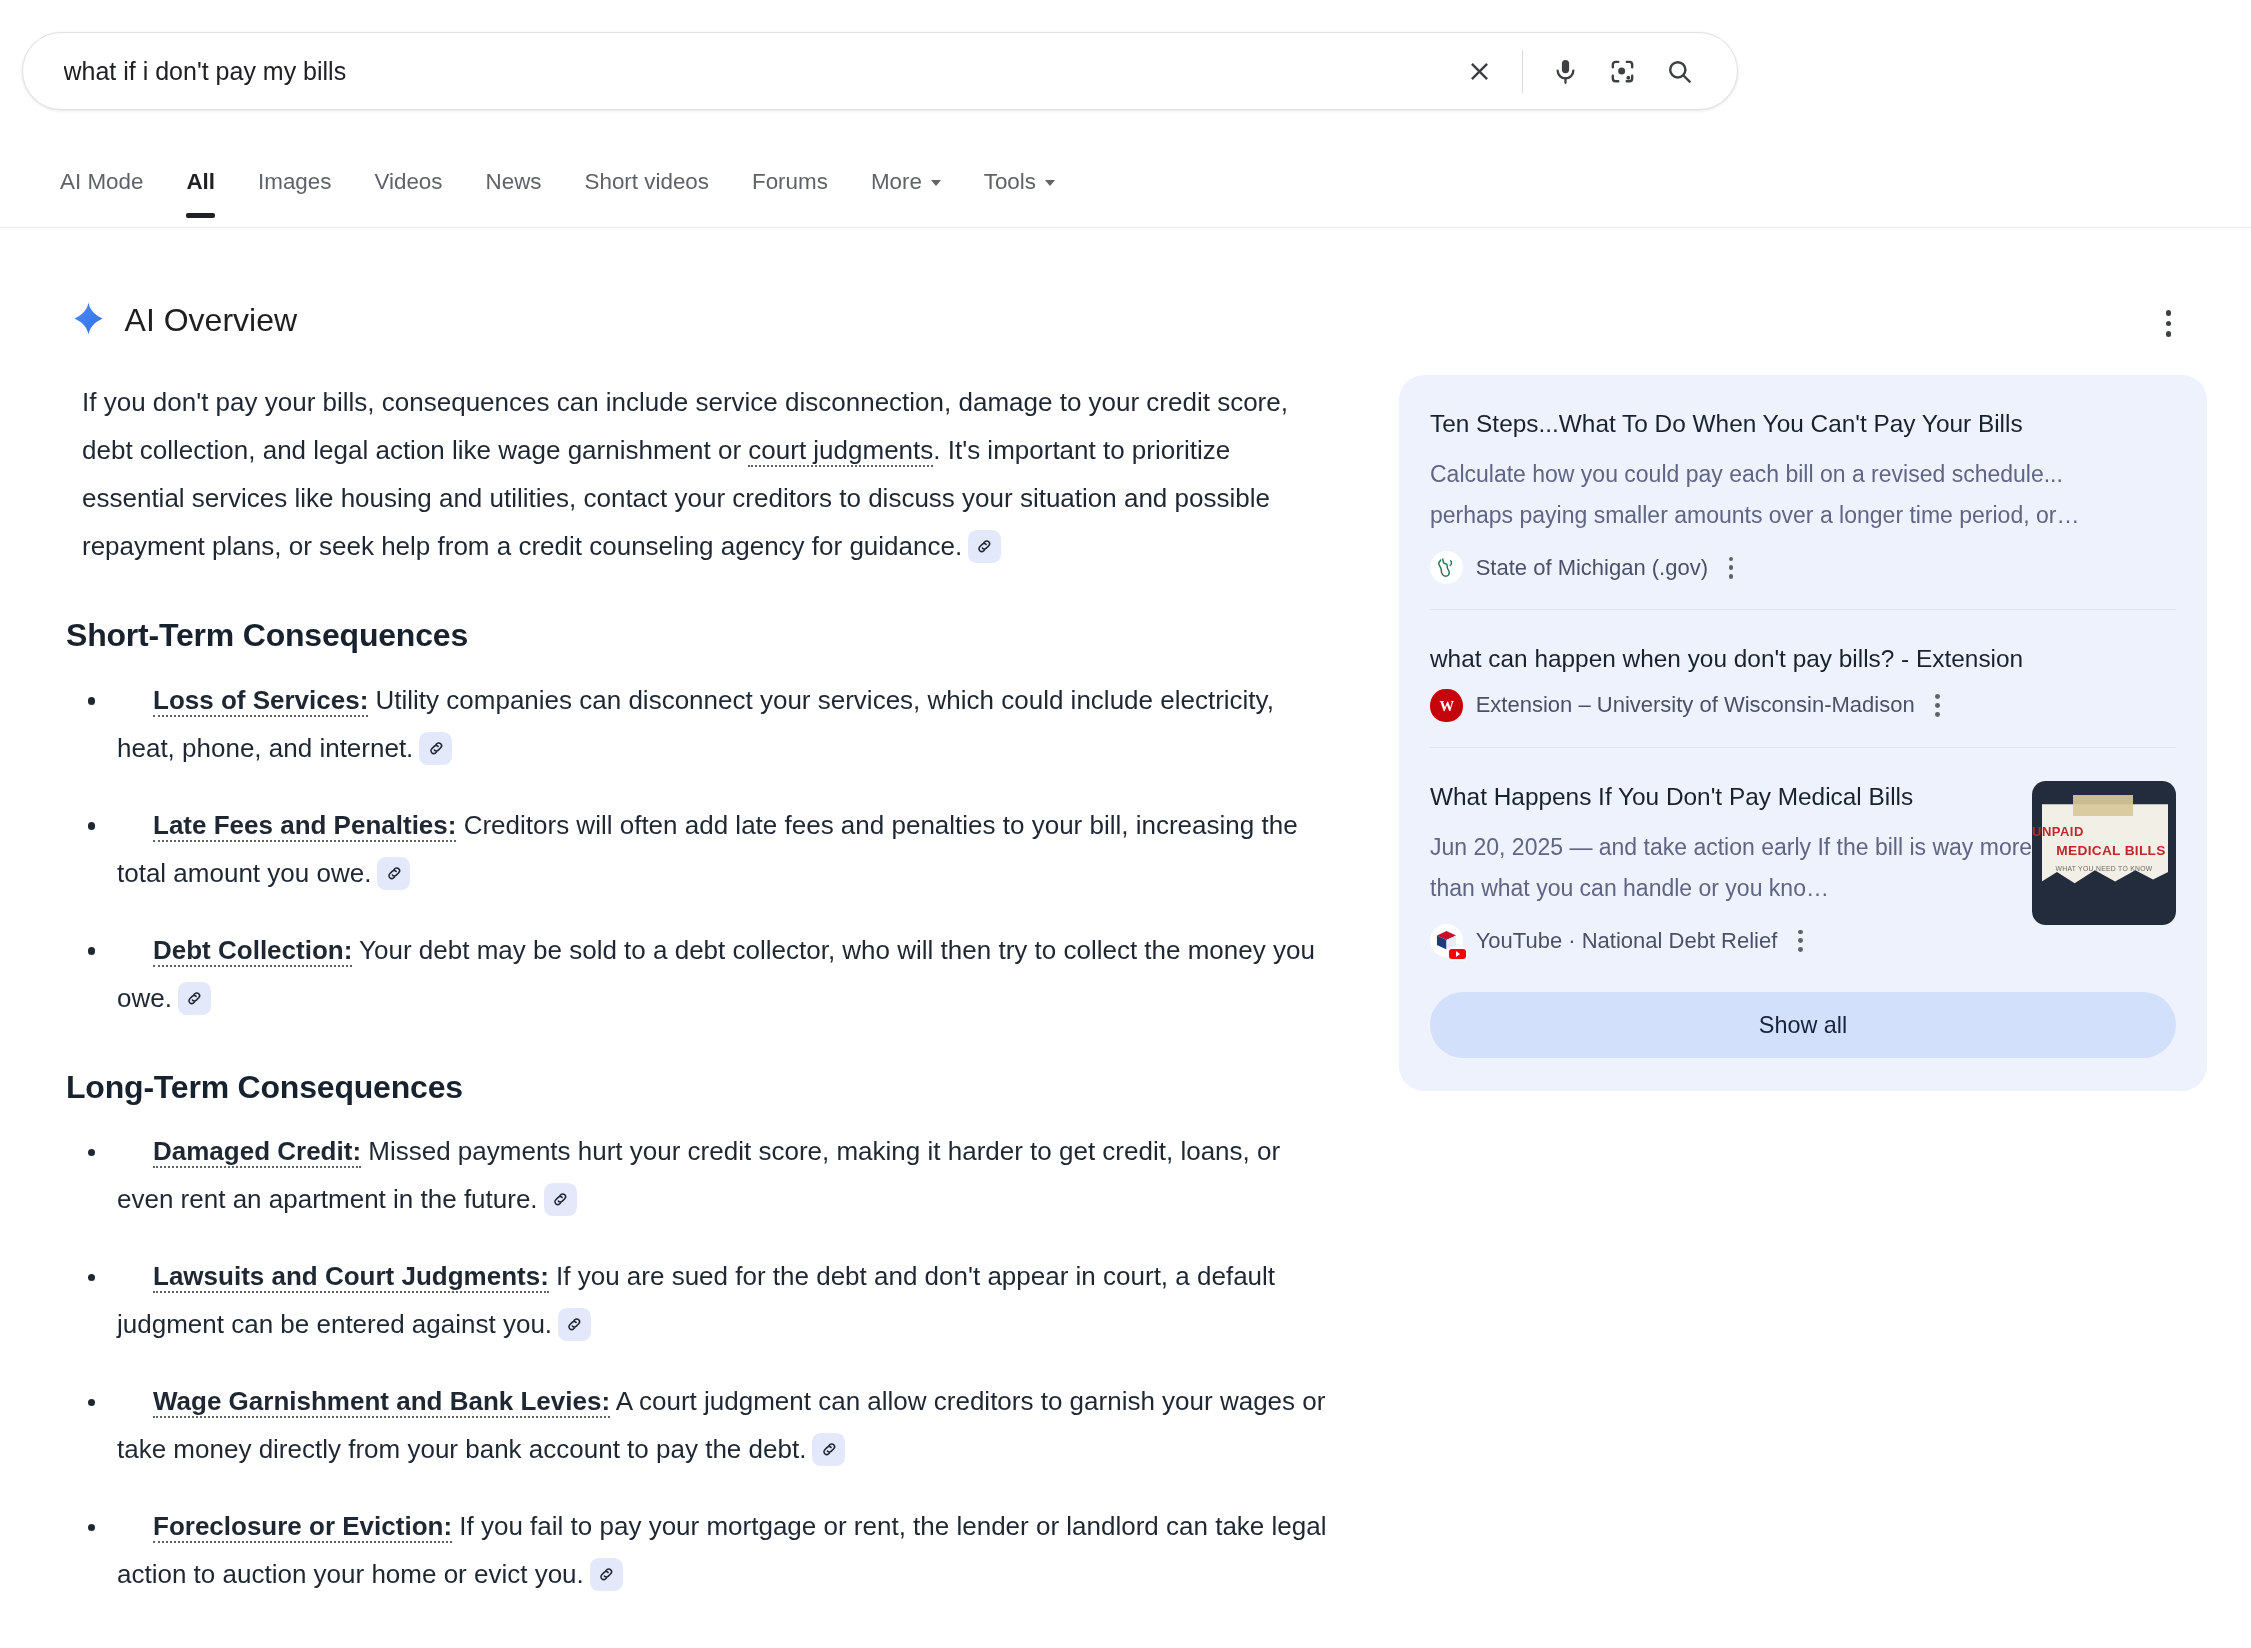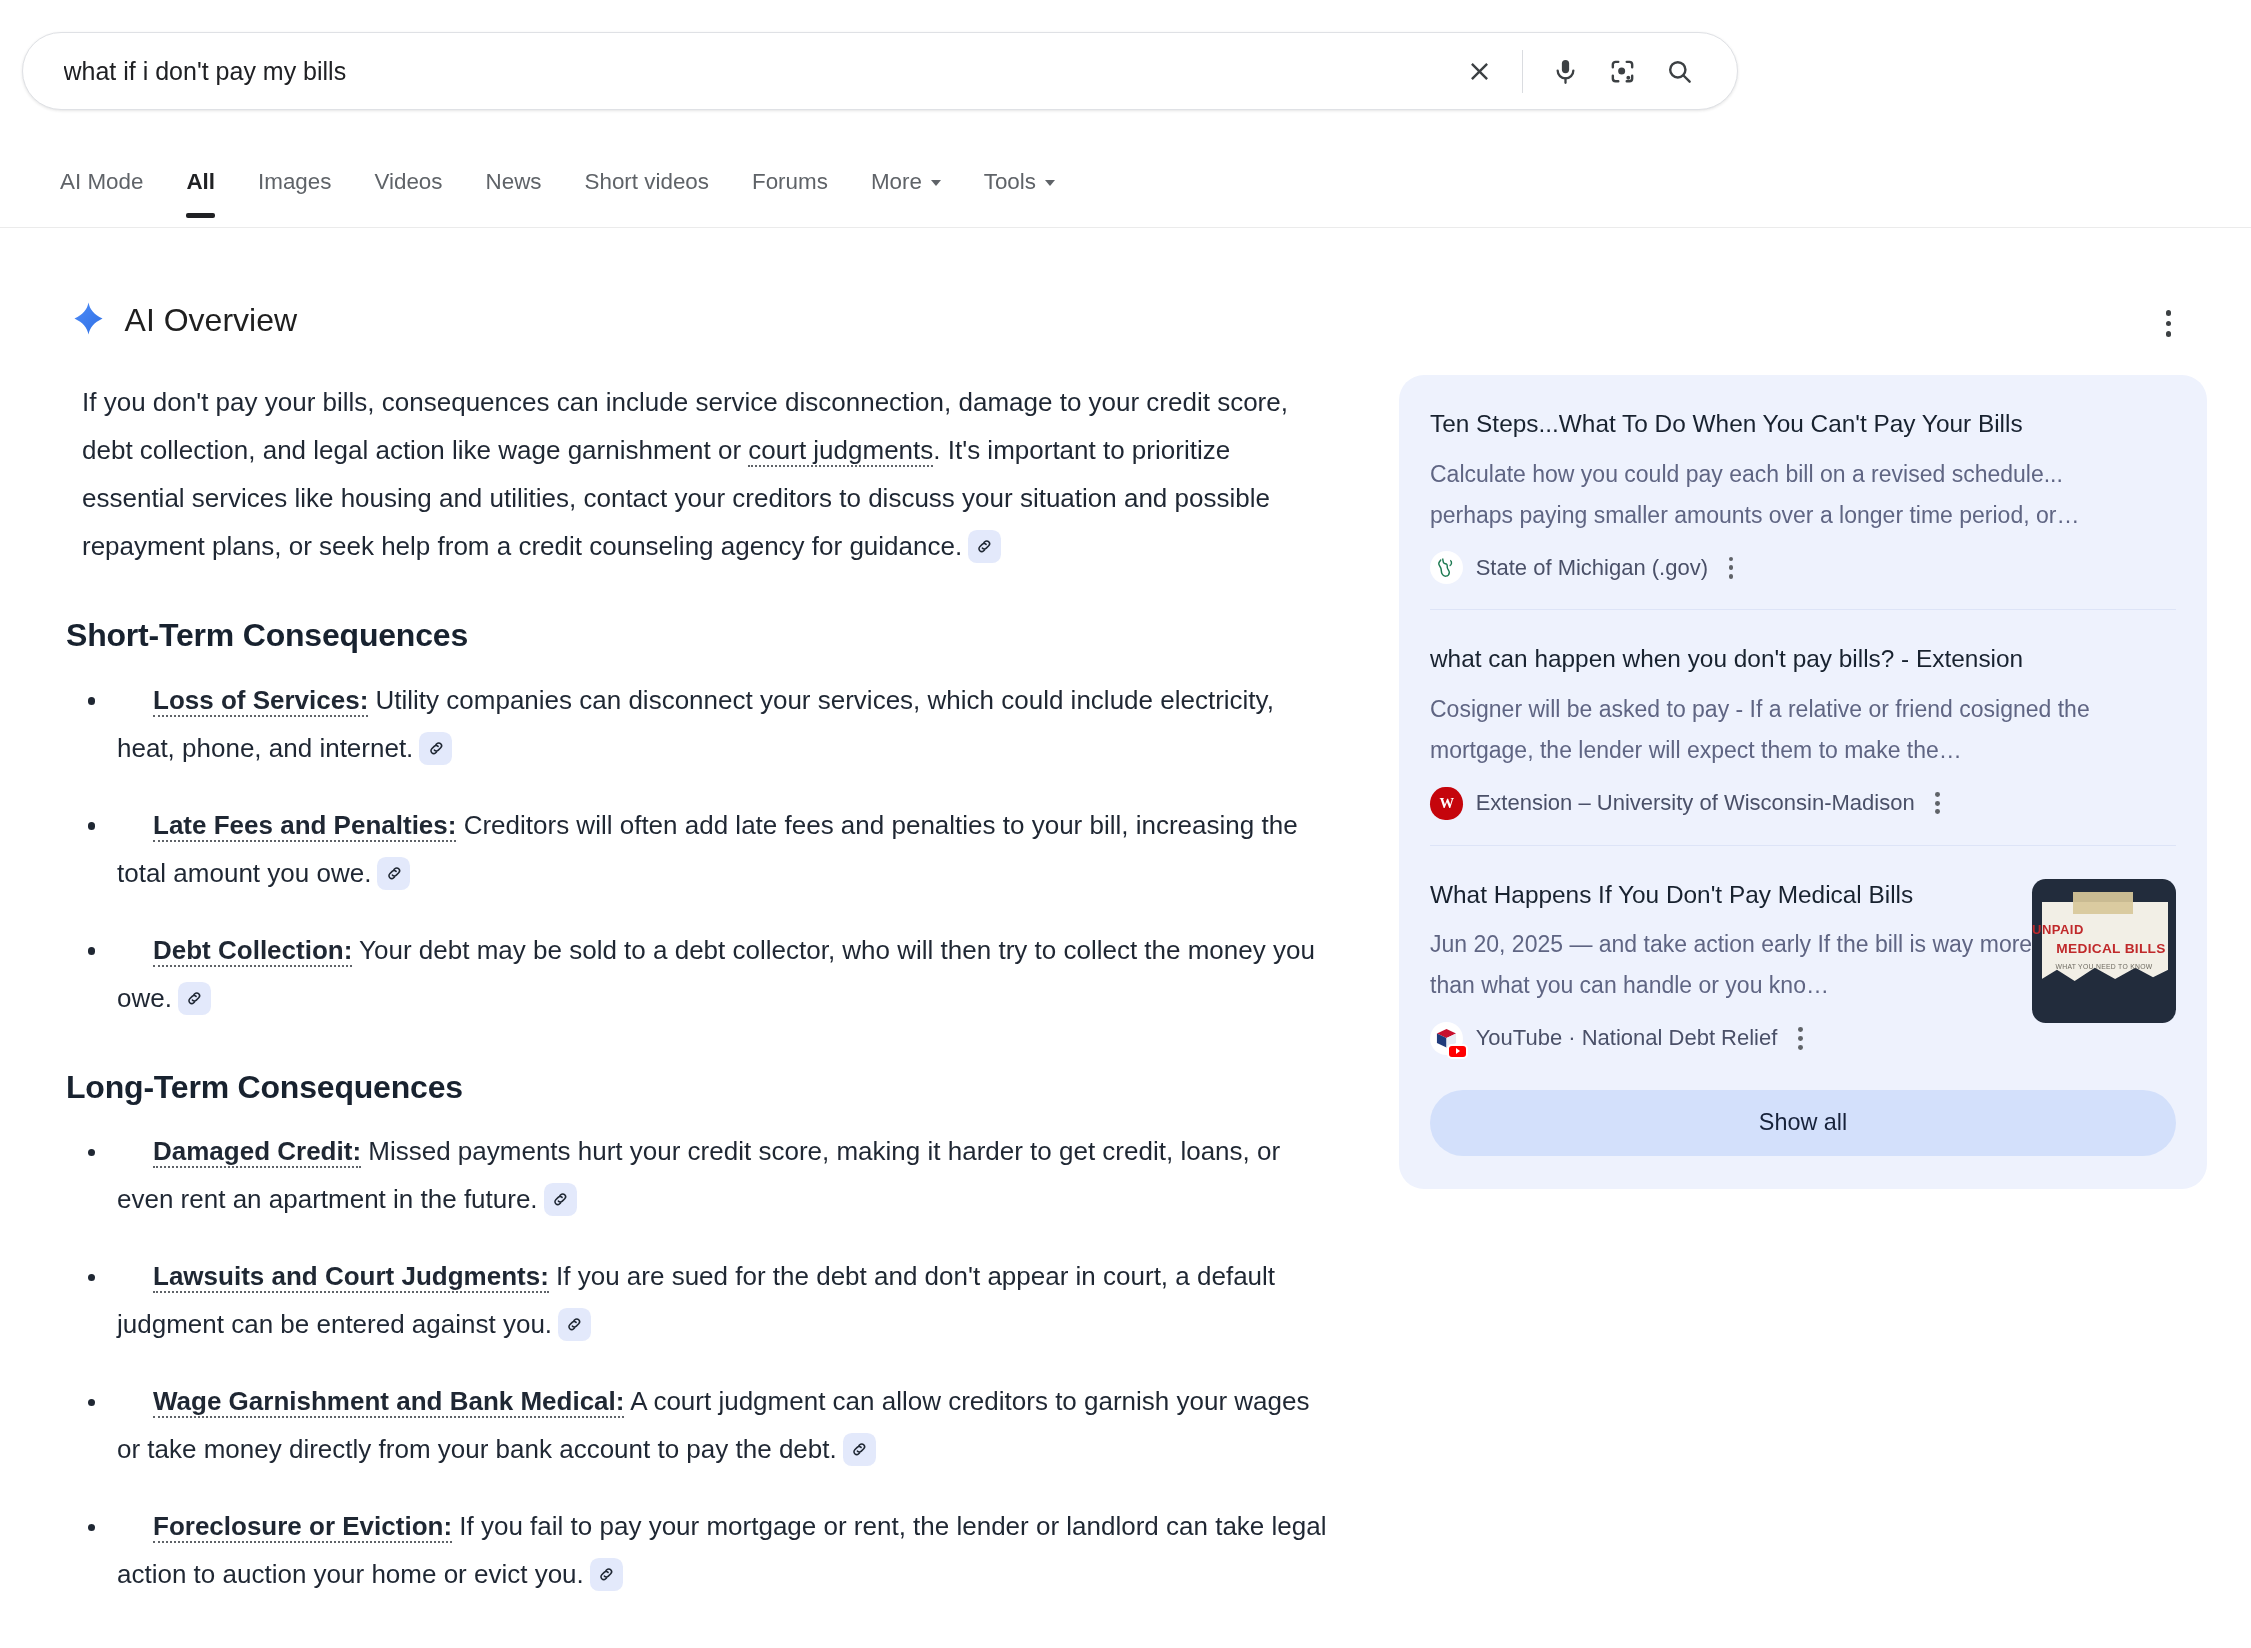--- a/index.html
+++ b/index.html
@@ -307,21 +307,21 @@
     </li>
     <li>
       <span class="blabel">Lawsuits and Court Judgments:</span><span> If you are sued for the debt and don't appear in court, a default judgment can be entered against you.</span><span class="chip">
         <svg width="18.5" height="18.5" viewBox="0 0 24 24" fill="none" stroke="#1f2733" stroke-width="2" stroke-linecap="round">
             <path d="M9.6 14.4a3.6 3.6 0 0 0 5.1 0l3.1-3.1a3.6 3.6 0 0 0-5.1-5.1l-1.1 1.1"></path>
             <path d="M14.4 9.6a3.6 3.6 0 0 0-5.1 0l-3.1 3.1a3.6 3.6 0 0 0 5.1 5.1l1.1-1.1"></path>
           </svg>
         </span>
     </li>
     <li>
-      <span class="blabel">Wage Garnishment and Bank Medical:</span><span> A court judgment can allow creditors to garnish your wages or take money directly from your bank account to pay the debt.</span><span class="chip">
+      <span class="blabel">Wage Garnishment and Bank Levies:</span><span> A court judgment can allow creditors to garnish your wages or take money directly from your bank account to pay the debt.</span><span class="chip">
         <svg width="18.5" height="18.5" viewBox="0 0 24 24" fill="none" stroke="#1f2733" stroke-width="2" stroke-linecap="round">
             <path d="M9.6 14.4a3.6 3.6 0 0 0 5.1 0l3.1-3.1a3.6 3.6 0 0 0-5.1-5.1l-1.1 1.1"></path>
             <path d="M14.4 9.6a3.6 3.6 0 0 0-5.1 0l-3.1 3.1a3.6 3.6 0 0 0 5.1 5.1l1.1-1.1"></path>
           </svg>
         </span>
     </li>
     <li>
       <span class="blabel">Foreclosure or Eviction:</span><span> If you fail to pay your mortgage or rent, the lender or landlord can take legal action to auction your home or evict you.</span><span class="chip">
         <svg width="18.5" height="18.5" viewBox="0 0 24 24" fill="none" stroke="#1f2733" stroke-width="2" stroke-linecap="round">
             <path d="M9.6 14.4a3.6 3.6 0 0 0 5.1 0l3.1-3.1a3.6 3.6 0 0 0-5.1-5.1l-1.1 1.1"></path>
@@ -348,21 +348,20 @@
       <span class="meta-kebab">
           <i></i>
           <i></i>
           <i></i>
         </span>
     </div>
   </div>
 
   <div class="src-card">
     <div class="src-title narrow">what can happen when you don't pay bills? - Extension</div>
-    <div class="src-snippet">Cosigner will be asked to pay - If a relative or friend cosigned the mortgage, the lender will expect them to make the…</div>
     <div class="src-meta">
       <span class="favicon" style="background:#c5050c;border-radius:46% 46% 46% 46%/52% 52% 48% 48%;">
         <svg width="23.4" height="23.4" viewBox="0 0 24 24">
           <text x="12" y="17.5" font-family="Liberation Serif, serif" font-size="15" font-weight="bold" fill="#ffffff" text-anchor="middle">W</text>
         </svg>
       </span>
       <span class="src-source">Extension – University of Wisconsin-Madison</span>
       <span class="meta-kebab">
           <i></i>
           <i></i>

